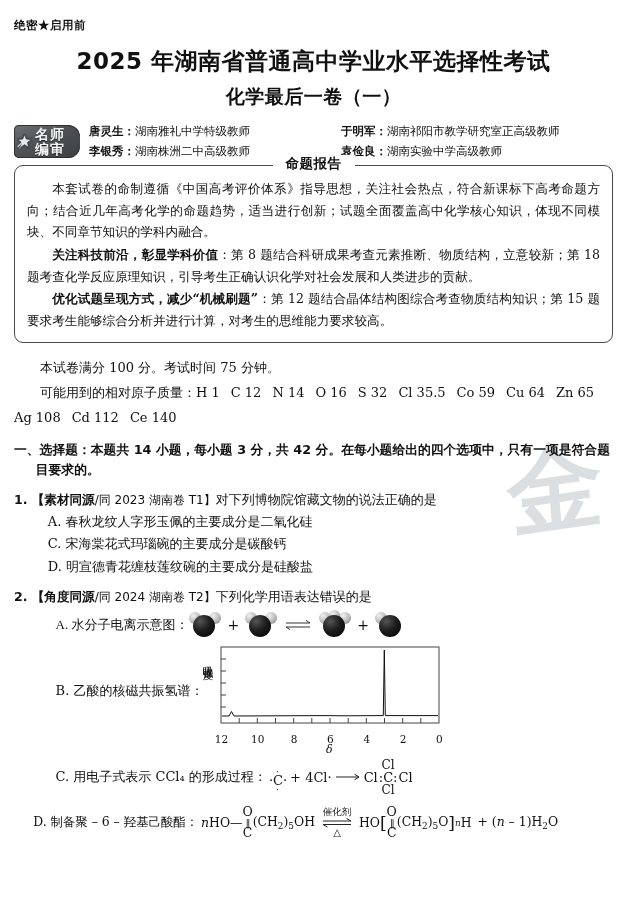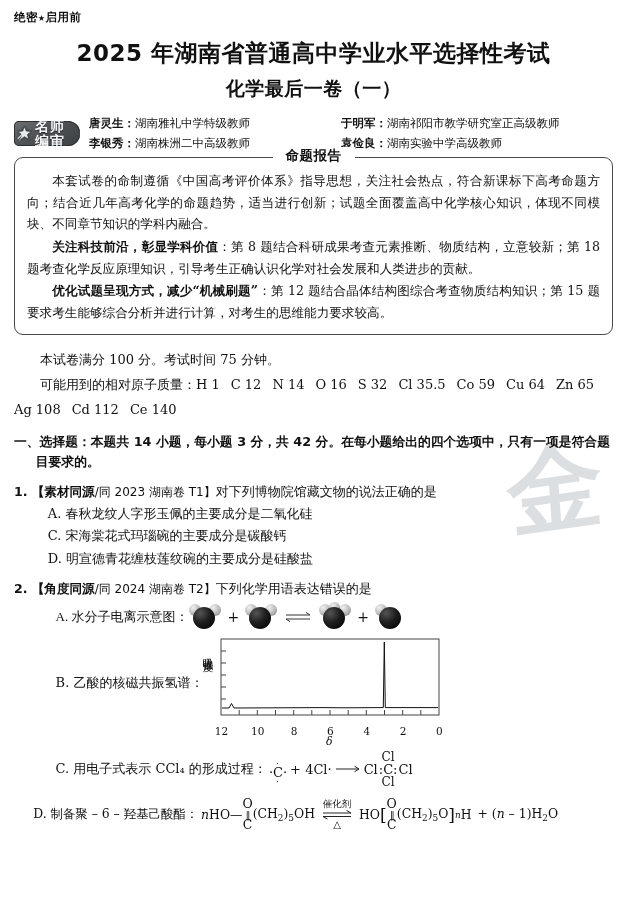--- a/index.html
+++ b/index.html
@@ -31,25 +31,25 @@
     pointer-events: none;
     user-select: none;
     z-index: 0;
     line-height: 1;
   }
 
   .page { position: relative; z-index: 2; padding: 0 14px; }
 
   
   .secret {
-    font-family: Liberation Mono, monospace;
+    font-family: Liberation Sans, sans-serif;
     font-size: 11.5px;
     font-weight: 600;
     letter-spacing: .5px;
-    padding-top: 10px;
+    padding-top: 18px;
     color: #111;
   }
 
   
   .title-main {
     text-align: center;
     font-family: "DejaVu Sans", "Liberation Sans", sans-serif;
     font-size: 23px;
     font-weight: 700;
     letter-spacing: .5px;
@@ -68,21 +68,21 @@
   
   .editors {
     display: flex;
     align-items: center;
     margin-top: 14px;
     gap: 9px;
   }
   .badge {
     position: relative;
     width: 66px;
-    height: 25px;
+    height: 33px;
     background: linear-gradient(150deg, #6f7275 0%, #4e5255 45%, #3c4042 100%);
     border-radius: 5px 12px 12px 5px;
     display: flex;
     align-items: center;
     flex: 0 0 auto;
     box-shadow: inset 0 0 0 1px #2d3133;
     overflow: hidden;
   }
   .badge .emblem {
     width: 21px; height: 100%;

